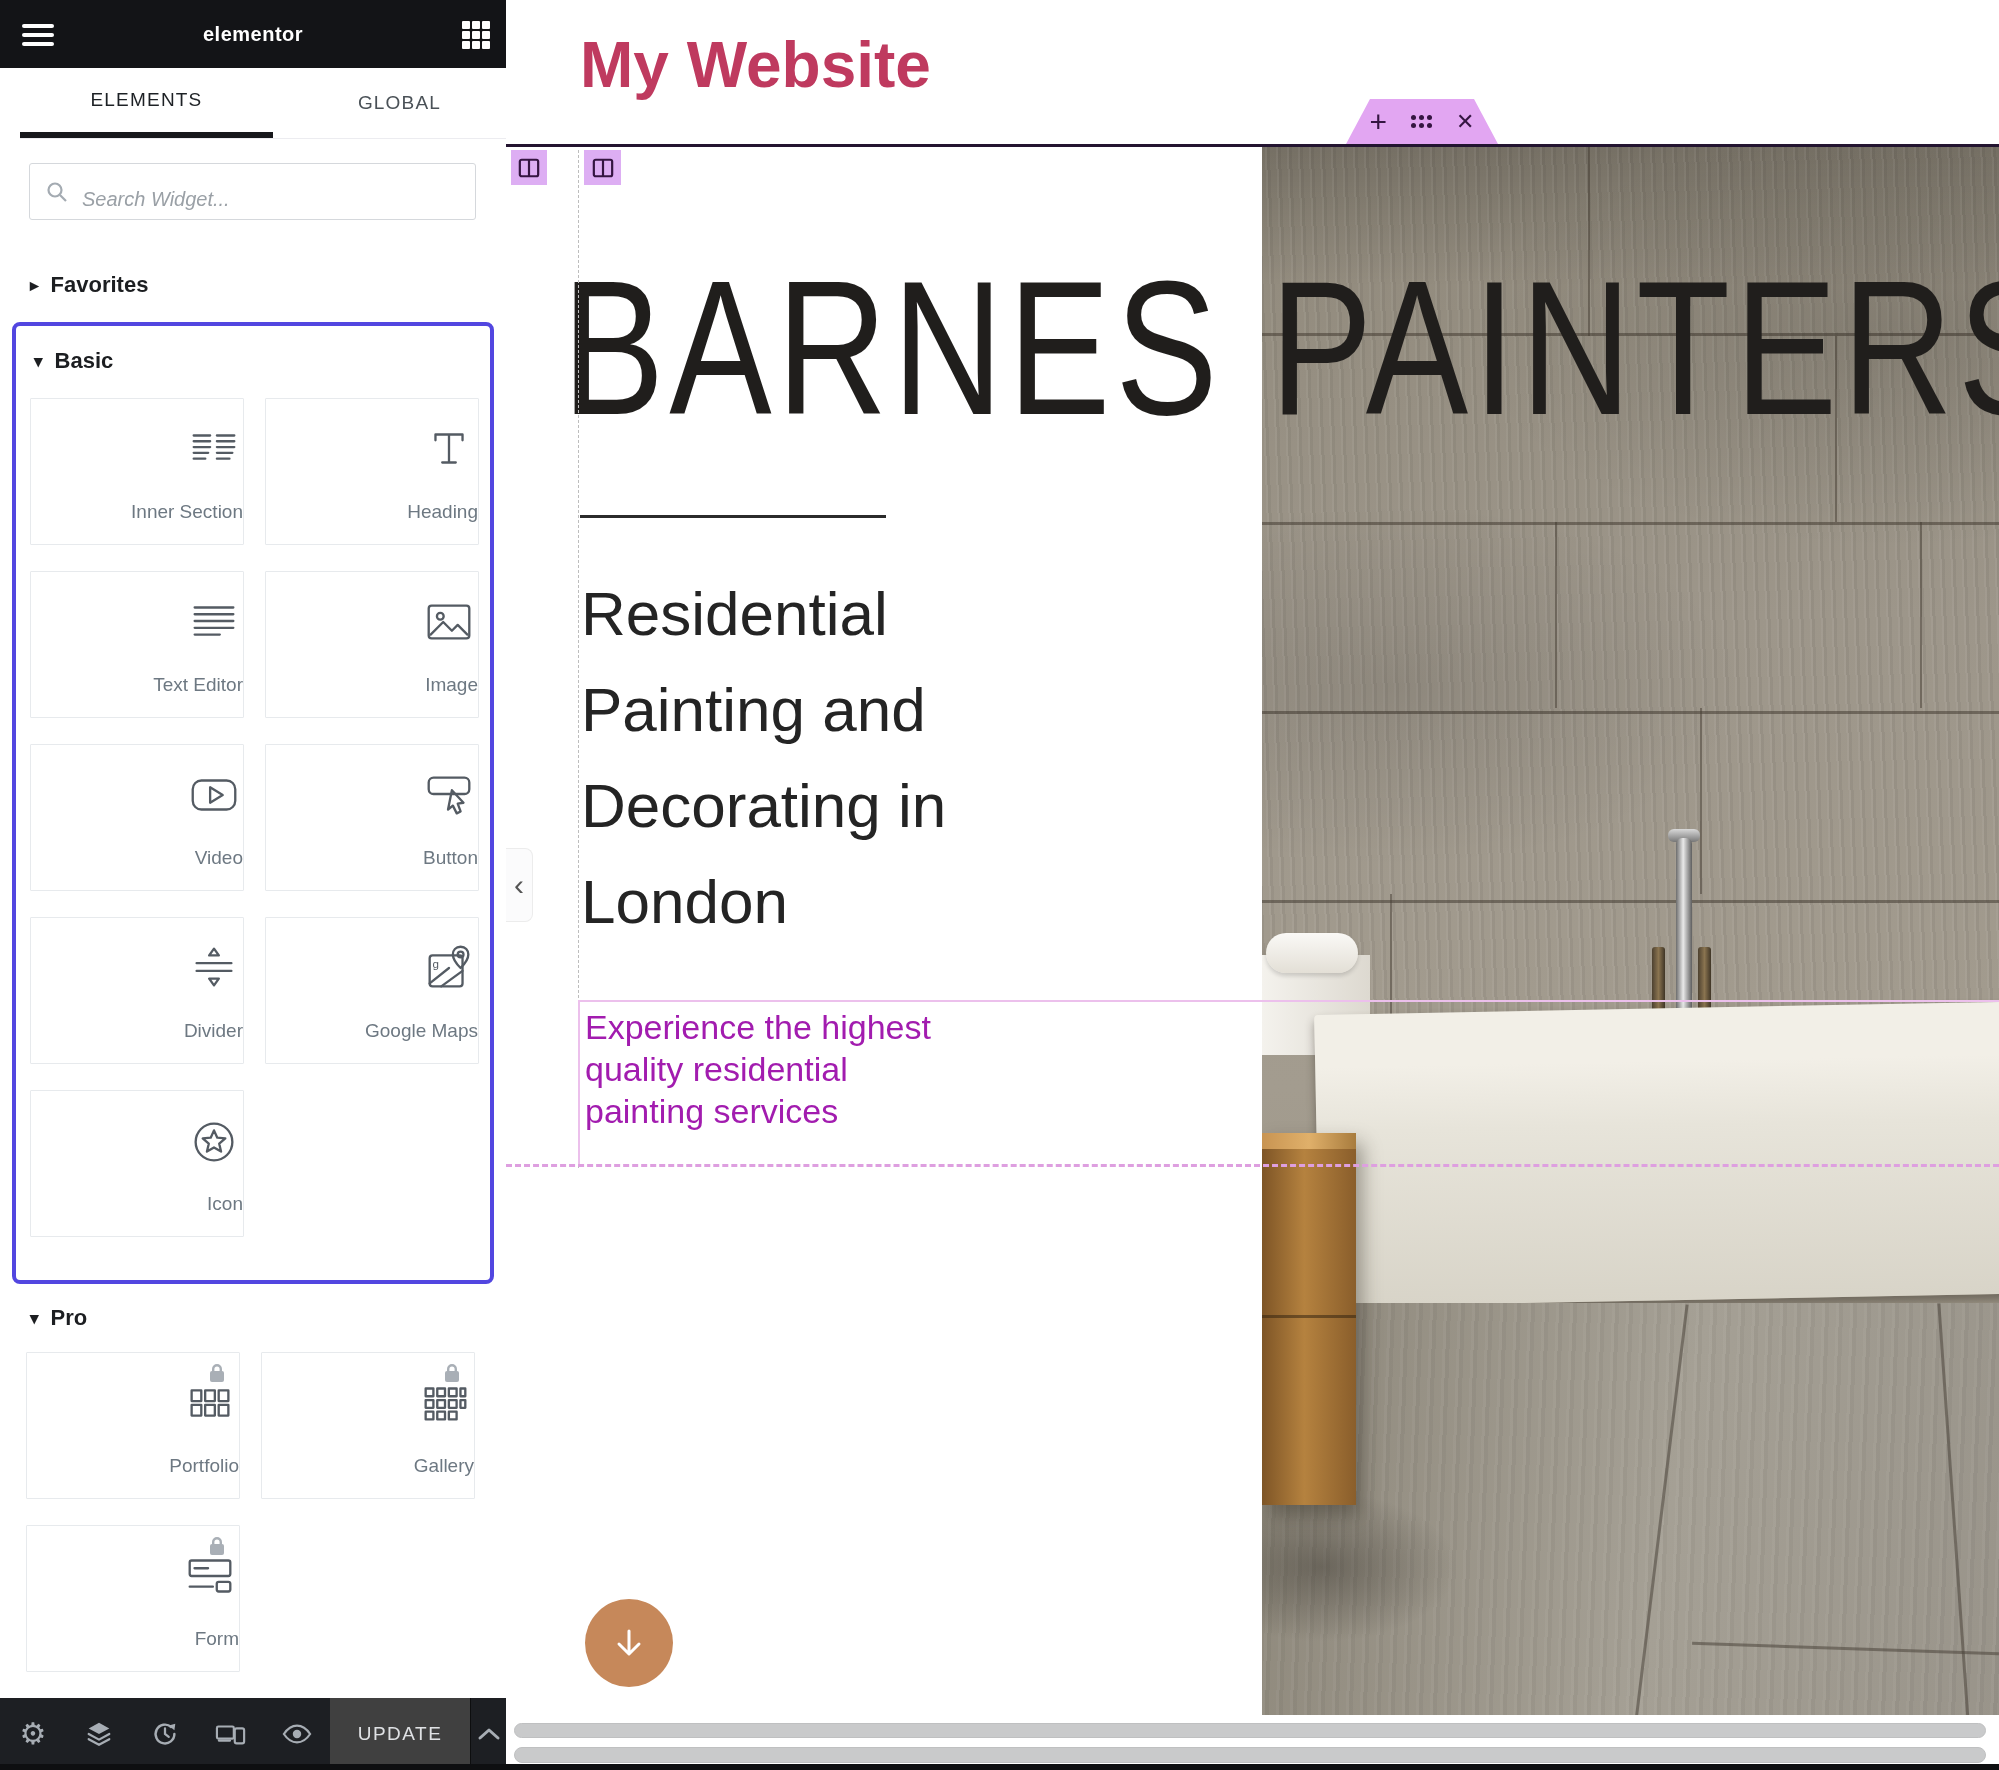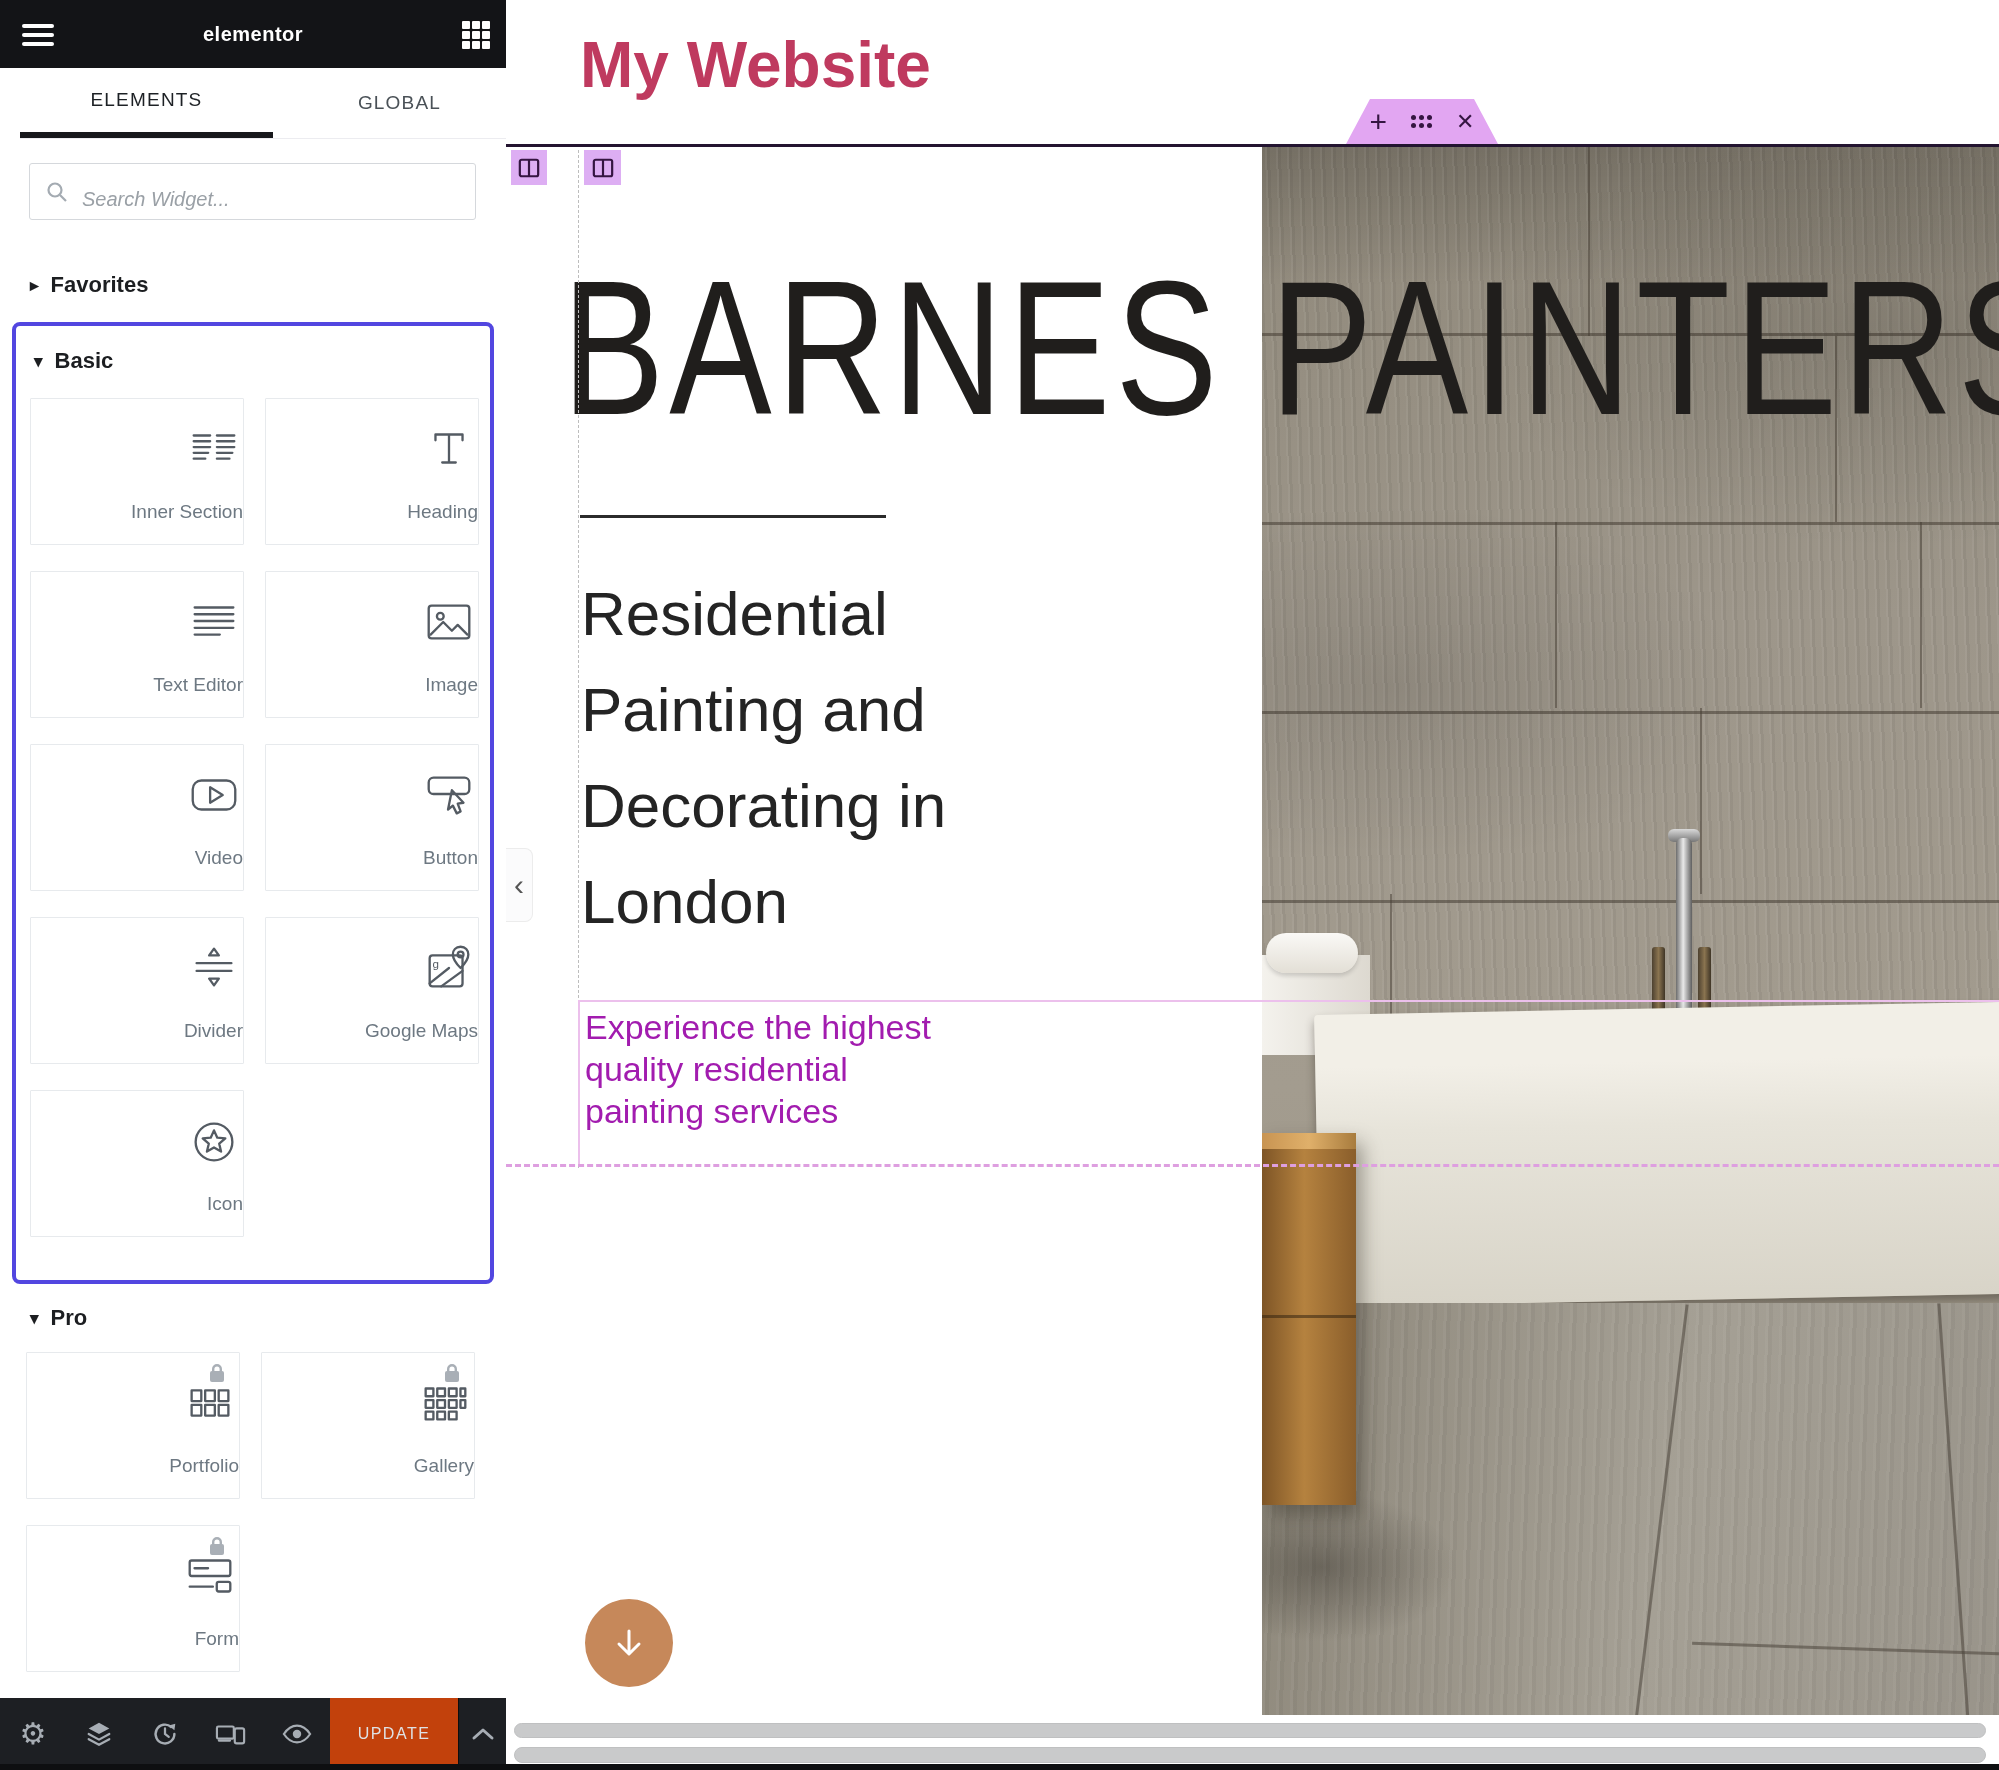--- a/index.html
+++ b/index.html
@@ -39,21 +39,21 @@
   .card .wlabel{font-size:19px;color:var(--label-grey);}
   .wsvg{stroke:#545b63;fill:none;stroke-width:2.4;stroke-linecap:round;stroke-linejoin:round;}
   .lock{position:absolute;top:8px;right:10px;}
 
   .pro-head{position:absolute;left:30px;top:1305px;}
   .pro-grid{position:absolute;left:26px;top:1352px;display:grid;grid-template-columns:214px 214px;grid-auto-rows:147px;gap:26px 21px;}
 
   .panel-footer{position:absolute;left:0;top:1698px;width:506px;height:72px;background:var(--toolbar-dark);display:flex;align-items:stretch;}
   .fbtn{width:66px;display:flex;align-items:center;justify-content:center;cursor:pointer;color:var(--icon-grey);}
   .gear-ch{font-size:30px;line-height:1;}
-  .update-btn{width:128px;background:#c2410c;color:#dfe1e4;display:flex;align-items:center;justify-content:center;font-size:16px;letter-spacing:1.5px;cursor:pointer;}
+  .update-btn{width:140px;background:#404040;color:#dfe1e4;display:flex;align-items:center;justify-content:center;font-size:19px;letter-spacing:1.5px;cursor:pointer;}
   .caret-btn{flex:1;display:flex;align-items:center;justify-content:center;border-left:1px solid rgba(0,0,0,.55);cursor:pointer;}
 
   
   .canvas{position:absolute;left:506px;top:0;width:1493px;height:1770px;background:#fff;overflow:hidden;}
   .site-title{position:absolute;left:74px;top:28px;font-size:64px;font-weight:bold;color:var(--title-pink);}
   .section-line{position:absolute;left:0;top:144px;width:1493px;height:3px;background:#231430;z-index:12;}
   .section-tab{position:absolute;left:840px;top:99px;width:152px;height:45px;background:var(--handle-purple);
     clip-path:polygon(24px 0,calc(100% - 24px) 0,100% 100%,0 100%);
     display:flex;align-items:center;justify-content:center;gap:24px;z-index:13;}
   .tplus{font-size:30px;color:var(--handle-ink);line-height:1;cursor:pointer;}

